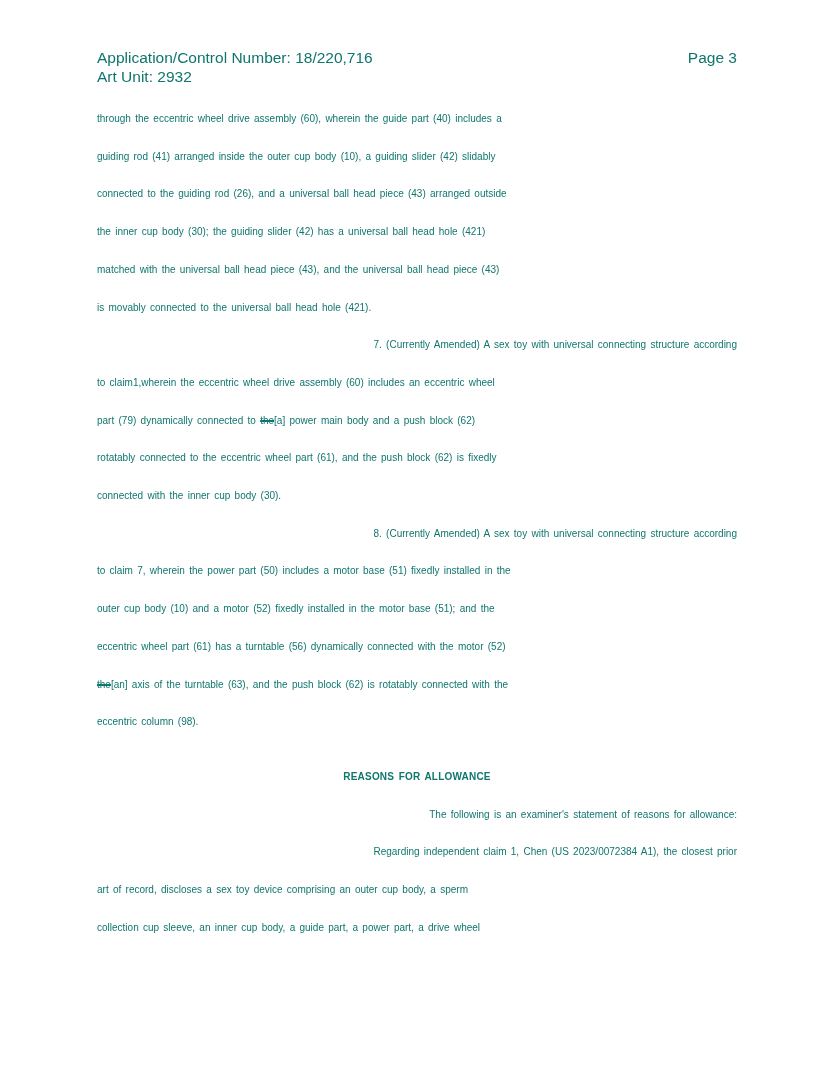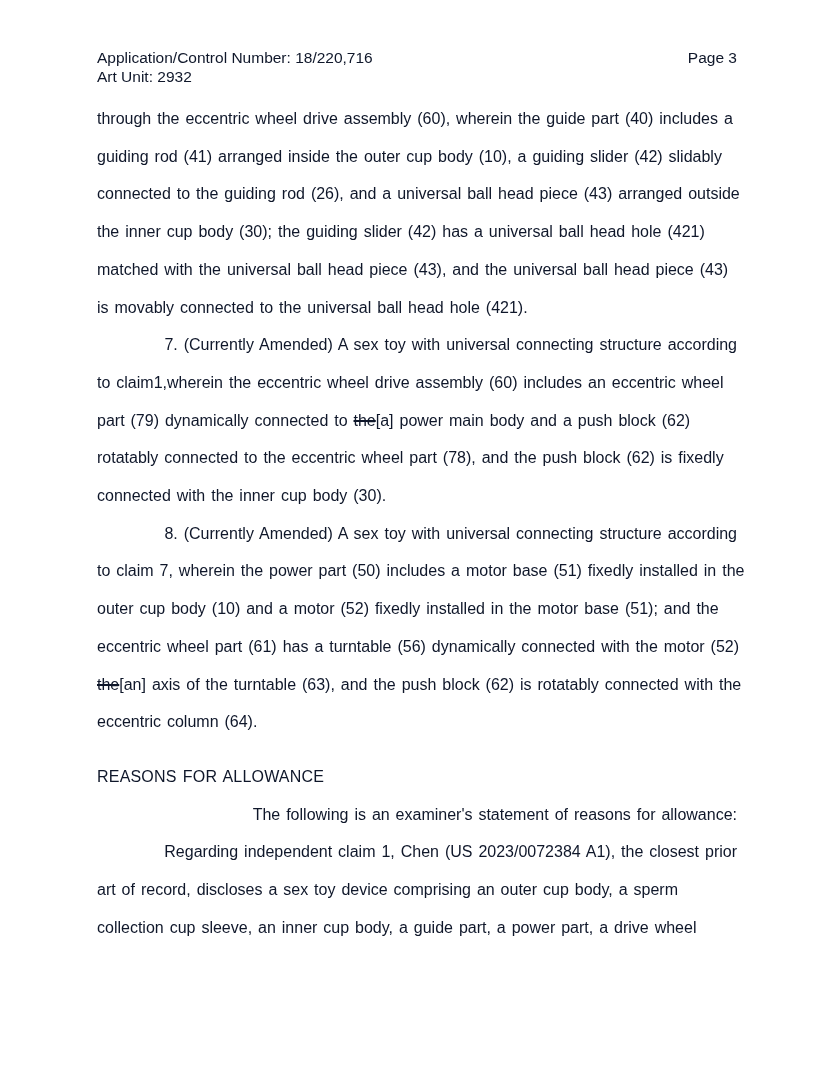--- a/index.html
+++ b/index.html
@@ -2,49 +2,50 @@
 <html><head>
 <meta charset="utf-8">
 <style>
   * { margin: 0; padding: 0; box-sizing: border-box; }
   html, body { background: #ffffff; }
   .page {
     position: relative;
     width: 834px;
     height: 1080px;
     background: #ffffff;
-    color: #0f172a;
+    color: #0f766e;
     font-family: "Liberation Sans", "DejaVu Sans", sans-serif;
     padding: 48px 97px 0 97px;
     overflow: hidden;
   }
   .header {
     font-size: 15.5px;
     line-height: 19px;
     white-space: nowrap;
   }
   .header-row1 {
     display: flex;
     justify-content: space-between;
   }
   .doc-body {
     margin-top: 14px;
-    font-size: 16px;
+    font-size: 10px;
     line-height: 37.7px;
     word-spacing: 1.5px;
   }
   .line {
     white-space: pre;
   }
   .line.indent {
     padding-left: 50px;
     text-align: right;
   }
   .line.heading {
-    font-weight: normal;
+    text-align: center;
+    font-weight: bold;
     white-space: normal;
     margin-top: 17px;
     letter-spacing: 0.2px;
   }
   .strike {
     text-decoration: line-through;
     text-decoration-thickness: 1.5px;
   }
 </style>
 </head>
@@ -62,27 +63,27 @@
   <div class="doc-body">
       <div class="line"><span>through the eccentric wheel drive assembly (60), wherein the guide part (40) includes a</span></div>
       <div class="line"><span>guiding rod (41) arranged inside the outer cup body (10), a guiding slider (42) slidably</span></div>
       <div class="line"><span>connected to the guiding rod (26), and a universal ball head piece (43) arranged outside</span></div>
       <div class="line"><span>the inner cup body (30); the guiding slider (42) has a universal ball head hole (421)</span></div>
       <div class="line"><span>matched with the universal ball head piece (43), and the universal ball head piece (43)</span></div>
       <div class="line"><span>is movably connected to the universal ball head hole (421).</span></div>
       <div class="line indent"><span>7. (Currently Amended) A sex toy with universal connecting structure according</span></div>
       <div class="line"><span>to claim1,wherein the eccentric wheel drive assembly (60) includes an eccentric wheel</span></div>
       <div class="line"><span>part (79) dynamically connected to </span><span class="strike">the</span><span>[a] power main body and a push block (62)</span></div>
-      <div class="line"><span>rotatably connected to the eccentric wheel part (78), and the push block (62) is fixedly</span></div>
+      <div class="line"><span>rotatably connected to the eccentric wheel part (61), and the push block (62) is fixedly</span></div>
       <div class="line"><span>connected with the inner cup body (30).</span></div>
       <div class="line indent"><span>8. (Currently Amended) A sex toy with universal connecting structure according</span></div>
       <div class="line"><span>to claim 7, wherein the power part (50) includes a motor base (51) fixedly installed in the</span></div>
       <div class="line"><span>outer cup body (10) and a motor (52) fixedly installed in the motor base (51); and the</span></div>
       <div class="line"><span>eccentric wheel part (61) has a turntable (56) dynamically connected with the motor (52)</span></div>
       <div class="line"><span class="strike">the</span><span>[an] axis of the turntable (63), and the push block (62) is rotatably connected with the</span></div>
-      <div class="line"><span>eccentric column (64).</span></div>
+      <div class="line"><span>eccentric column (98).</span></div>
       <div class="line heading"><span>REASONS FOR ALLOWANCE</span></div>
       <div class="line indent"><span>The following is an examiner's statement of reasons for allowance:</span></div>
       <div class="line indent"><span>Regarding independent claim 1, Chen (US 2023/0072384 A1), the closest prior</span></div>
       <div class="line"><span>art of record, discloses a sex toy device comprising an outer cup body, a sperm</span></div>
       <div class="line"><span>collection cup sleeve, an inner cup body, a guide part, a power part, a drive wheel</span></div>
     </div>
 </div>
 
 </body></html>

